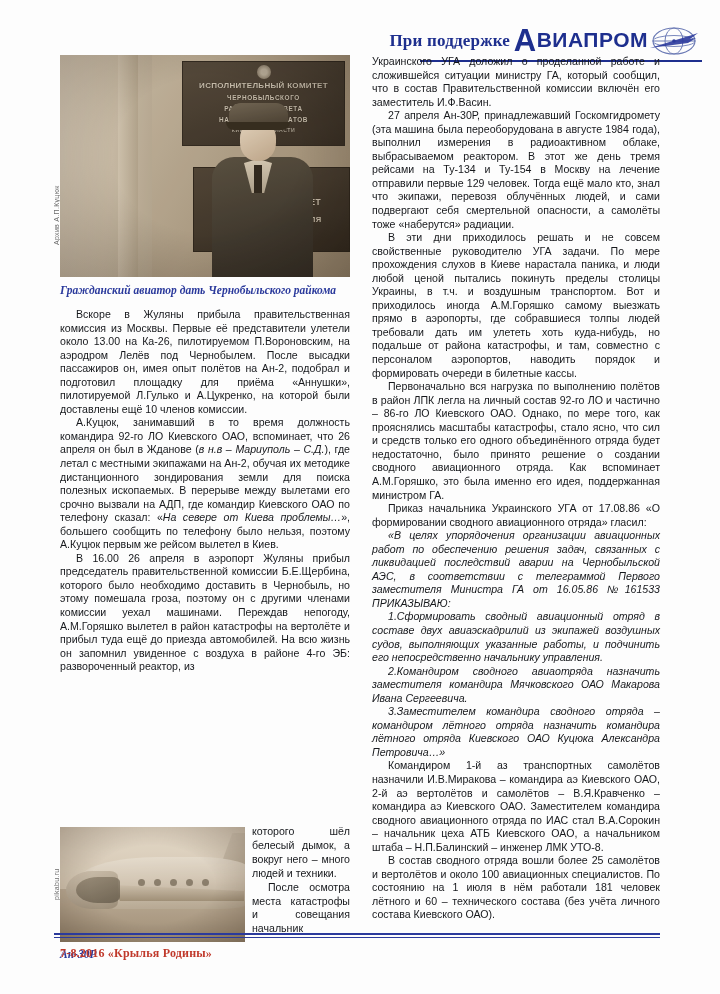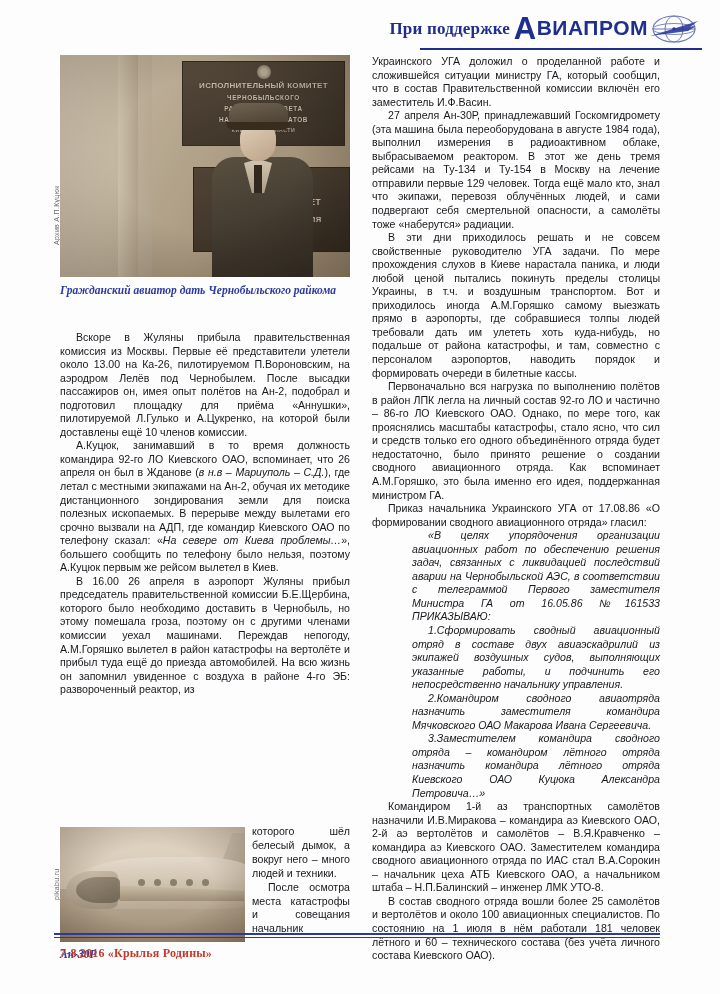--- a/index.html
+++ b/index.html
@@ -11,21 +11,21 @@
     position:relative;
     overflow:hidden;
   }
   .page {
     position:absolute; left:0; top:0; width:720px; height:994px;
     background:#fdfdfd;
   }
 
   
   .header {
-    position:absolute; left:0; top:4px; width:716px; height:47px;padding-left:9px;
+    position:absolute; left:0; top:16px; width:716px; height:47px;padding-left:9px;
   }
   .hdr-support {
     position:absolute; right:206px; top:15px;
     font-family:"Liberation Serif", serif;
     font-weight:bold; font-size:17px; color:#1e2f8e;
     letter-spacing:0.2px;
   }
   .hdr-brand {
     position:absolute; right:68px; top:12px;
     font-family:"Liberation Sans", sans-serif;
@@ -173,21 +173,21 @@
     line-height:13.55px;
     color:#16181c;
     text-align:justify;
     text-justify:inter-word;
     hyphens:manual;
   }
   .body-txt p { margin:0; text-indent:16px; }
   .body-txt p.noind { text-indent:0; }
   .body-txt i { font-style:italic; }
 
-  .lt-block1 { position:absolute; left:0; top:276px; width:290px; }
+  .lt-block1 { position:absolute; left:0; top:253px; width:290px; }
 
   
   .lt-narrow {
     position:absolute; left:192px; top:770px; width:98px;
   }
   .lt-narrow .body-txt { font-size:10.6px; line-height:13.9px; }
 
   
   .photo2 {
     position:absolute; left:0px; top:772px; width:185px; height:115px;
@@ -243,21 +243,21 @@
   
   .cap2 {
     position:absolute; left:0; top:893px; width:185px;
     font-family:"Liberation Serif", serif;
     font-style:italic; font-weight:bold;
     font-size:11.5px; color:#2b3a9c;
   }
   .decree {
     font-style:italic;
   }
-  .decree p { text-indent:16px;margin-left:40px; }
+  .decree p { text-indent:16px; }
 
   
   .footer-rule1 {
     position:absolute; left:54px; top:933px; width:606px; height:2px;
     background:#2b3a9c;
   }
   .footer-rule2 {
     position:absolute; left:54px; top:937px; width:606px; height:1px;
     background:#2b3a9c;
   }

